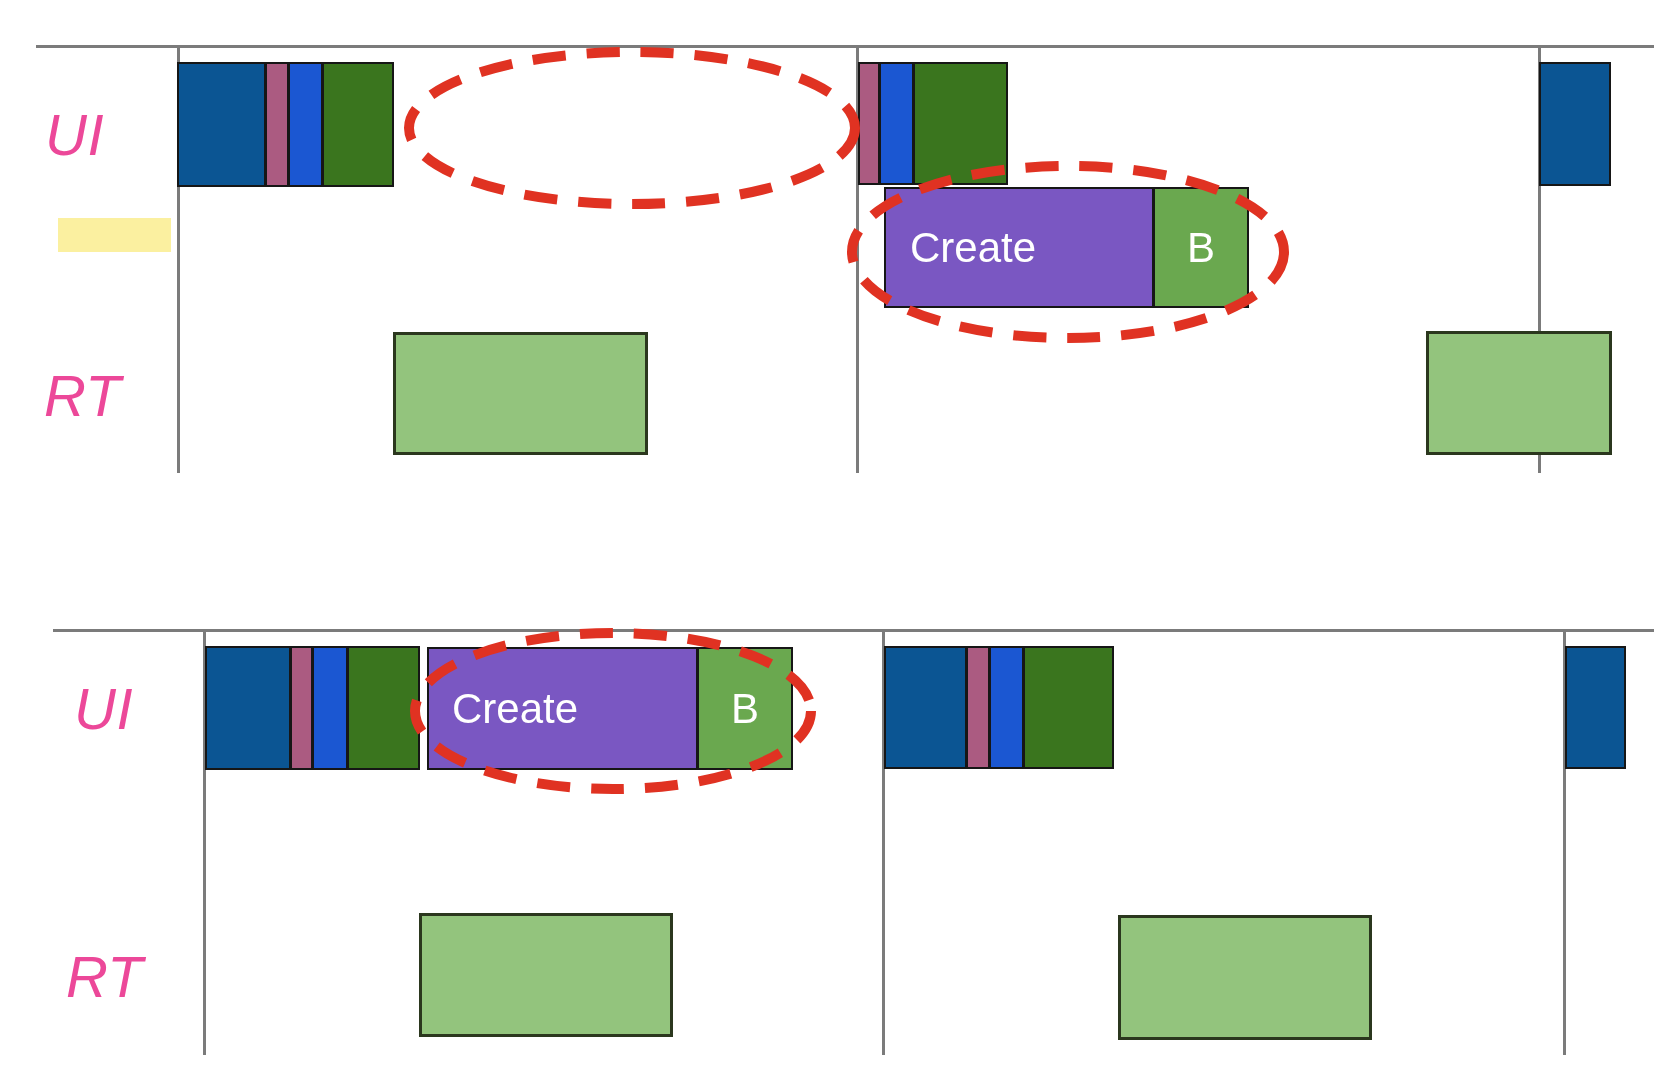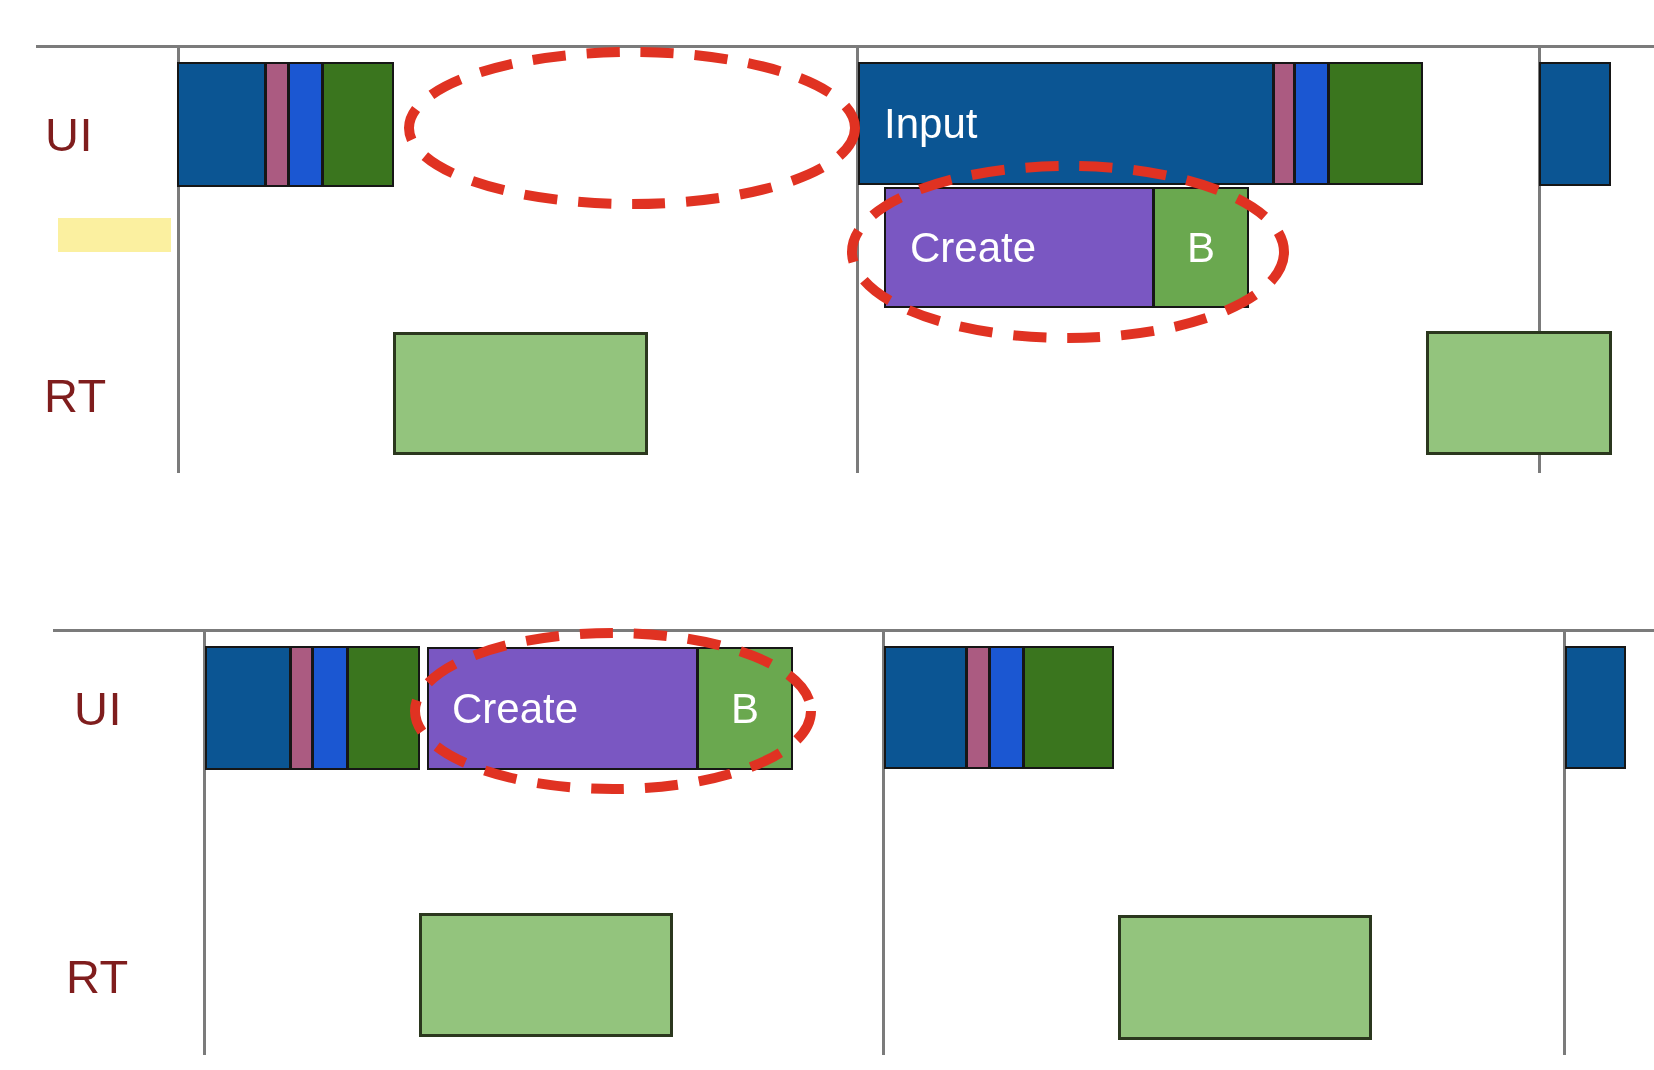--- a/index.html
+++ b/index.html
@@ -6,22 +6,23 @@
   .canvas{
     position:relative;
     width:1654px;height:1070px;
     background:#ffffff;
     font-family:"Liberation Sans", sans-serif;
     overflow:hidden;
   }
   .hline{position:absolute;height:3px;background:var(--line-gray,#7b7b7b);z-index:1;}
   .vline{position:absolute;width:3px;background:var(--line-gray,#7b7b7b);z-index:1;}
   .row-label{
-    position:absolute;font-size:47px;line-height:46px;color:#7f1d1d;z-index:2;
+    position:absolute;font-size:58px;line-height:46px;color:#ec4899;z-index:2;
     letter-spacing:0.5px;
+    font-style:italic;
   }
   .bar{position:absolute;display:flex;z-index:2;}
   .seg{box-sizing:border-box;border:2px solid var(--border-black,#161616);height:100%;}
   .seg + .seg{margin-left:-1px;}
   .seg-darkblue{background:var(--dark-blue,#0b5593);}
   .seg-pink{background:var(--pink,#ab5b81);}
   .seg-blue{background:var(--bright-blue,#1b57d2);}
   .seg-darkgreen{background:var(--dark-green,#3a751e);}
   .seg-purple{background:var(--purple,#7a57c2);}
   .seg-midgreen{background:var(--medium-green,#6aa84f);}
@@ -60,23 +61,20 @@
       <div class="seg seg-pink" style="width:24px;"></div>
       <div class="seg seg-blue" style="width:35px;"></div>
       <div class="seg seg-darkgreen" style="width:72px;"></div>
     </div>
 
     <svg class="halo" style="left:400px;top:44px;" width="464" height="168">
       <ellipse cx="232" cy="84" rx="223" ry="76"></ellipse>
     </svg>
 
     <div class="bar" style="left:858px;top:62px;height:123px;">
-      <div class="seg seg-darkblue seg-label pad-left" style="width:416px;">
-        <span>Input</span>
-      </div>
       <div class="seg seg-pink" style="width:22px;"></div>
       <div class="seg seg-blue" style="width:35px;"></div>
       <div class="seg seg-darkgreen" style="width:95px;"></div>
     </div>
 
     <div class="bar" style="left:884px;top:187px;height:121px;">
       <div class="seg seg-purple seg-label pad-left" style="width:270px;">
         <span>Create</span>
       </div>
       <div class="seg seg-midgreen seg-label center" style="width:96px;">

